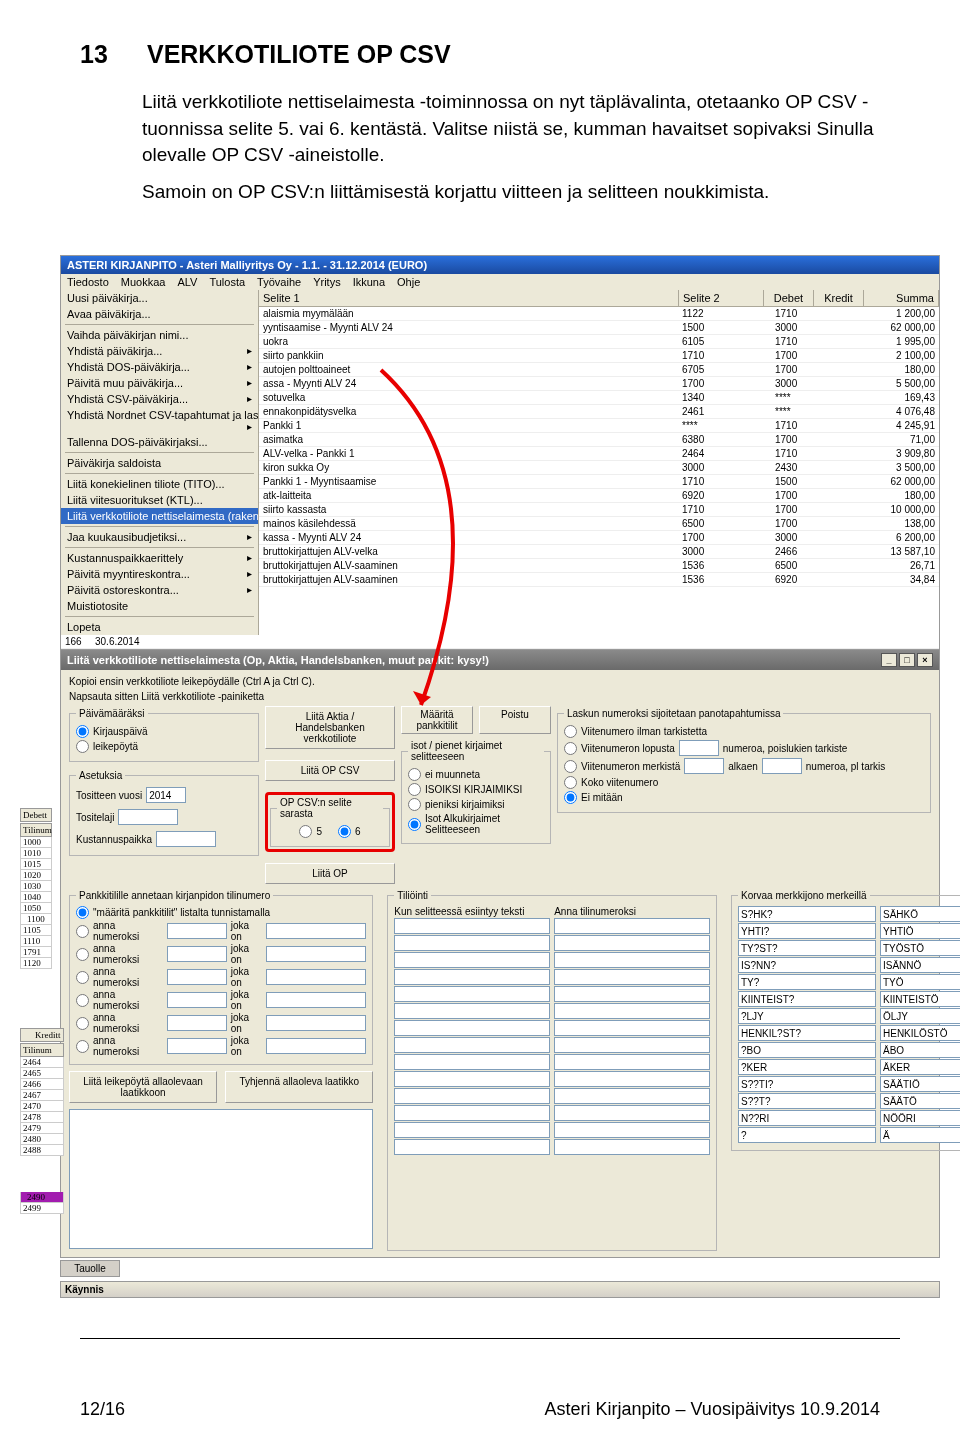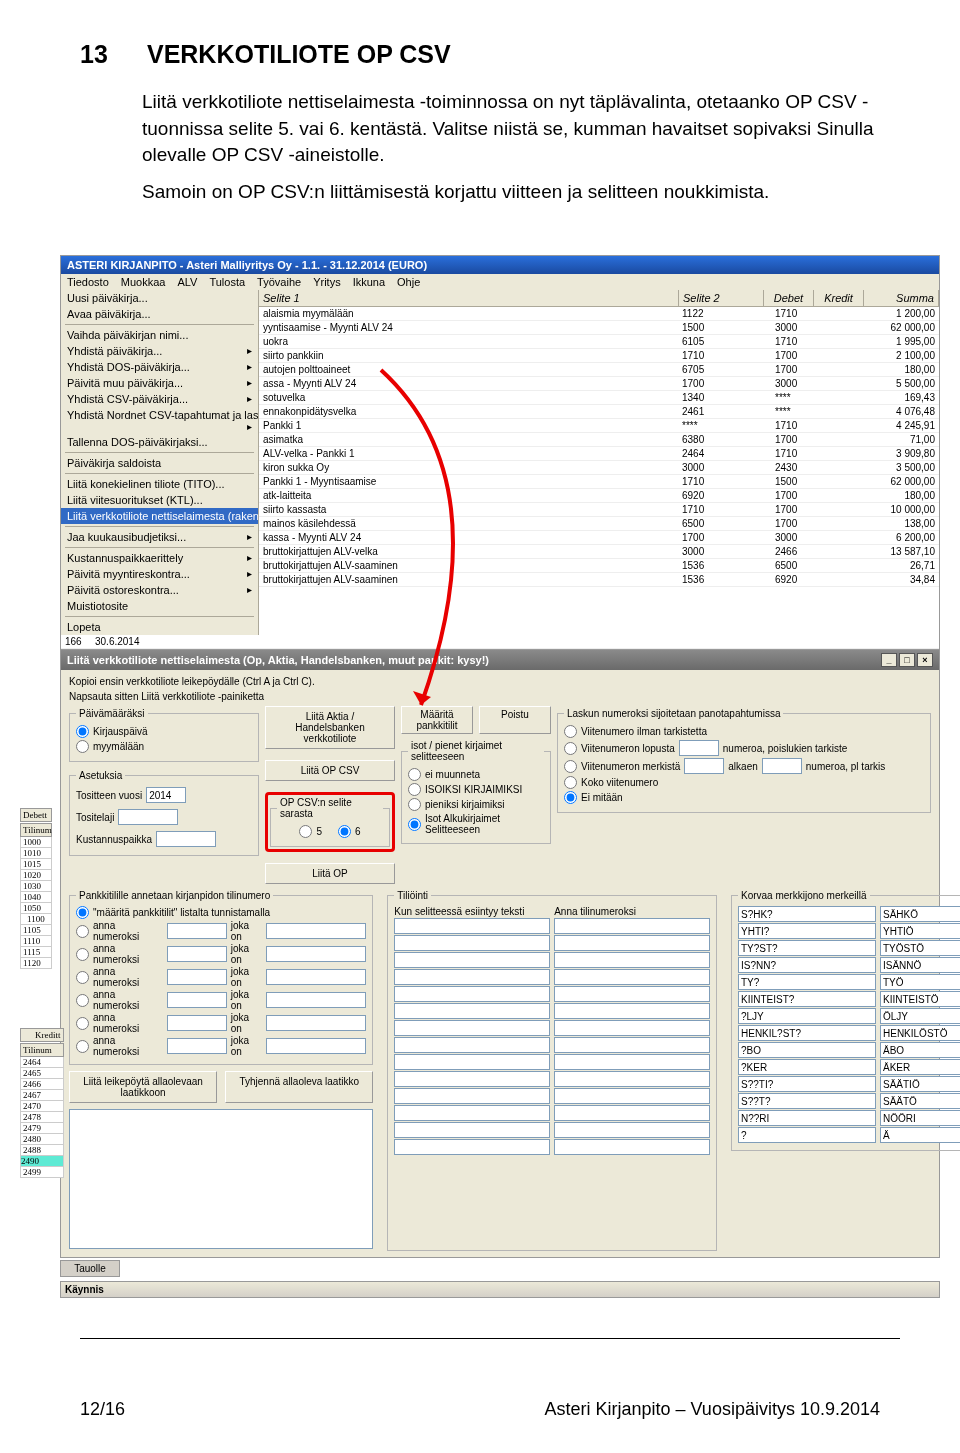--- a/index.html
+++ b/index.html
@@ -20,21 +20,21 @@
   .app-body { display: flex; background: #ece9d8; }
   
   .sidebar { width: 198px; background: #ece9d8; border-right: 1px solid #aca899; }
   .menu-item { padding: 2px 6px; font-size: 11px; white-space: nowrap; overflow: hidden; }
   .menu-item.hl { background: #316ac5; color: #fff; }
   .menu-sep { border-top: 1px solid #aca899; margin: 2px 4px; }
   .menu-arrow::after { content: "▸"; float: right; font-size: 10px; }
   
   .grid-area { flex: 1; background: #fff; }
   .grid-head { display: flex; background: #ece9d8; border-bottom: 1px solid #aca899; }
-  .gh { border-right: 1px solid #aca899; padding: 2px 4px; font-size: 11px; font-style: italic; }
+  .gh { border-right: 1px solid #aca899; padding: 2px 4px; font-size: 11px; }
   .gh1 { flex: 1; } .gh2 { width: 85px; } .gh3 { width: 50px; text-align: center; } .gh4 { width: 50px; text-align: center; } .gh5 { width: 75px; text-align: right; }
   .grow { display: flex; border-bottom: 1px solid #eee; font-size: 10px; gap: 43px; }
   .gc { padding: 1px 4px; overflow: hidden; white-space: nowrap; }
   .gc1 { flex: 1; } .gc2 { width: 85px; } .gc3 { width: 50px; text-align: left; } .gc4 { width: 50px; text-align: left; } .gc5 { width: 75px; text-align: right; }
   
   .row306 { display:flex; font-size:10px; padding:1px 4px; background:#fff; border-bottom:1px solid #eee;}
   .row306 .c1{width:30px;} .row306 .c2{flex:1;}
   
   
   .dialog-wrap { position: relative; margin: 0 20px 0 60px; border:1px solid #999; border-top:none; }
@@ -320,21 +320,21 @@
 
       <div class="col-stack" style="width:190px;">
         <fieldset class="win">
           <legend>Päivämääräksi</legend>
           <div class="radio-row">
               <input type="radio" checked="" style="">
               <span>Kirjauspäivä</span>
             </div>
           <div class="radio-row">
               <input type="radio" style="">
-              <span>myymälään</span>
+              <span>leikepöytä</span>
             </div>
         </fieldset>
         <fieldset class="win">
           <legend>Asetuksia</legend>
           <div class="radio-row">
               <span>Tositteen vuosi</span> 
               <input class="txt w40" value="2014" style="">
             </div>
           <div class="radio-row" style="margin-top:6px;">
               <span>Tositelaji</span> 
@@ -631,38 +631,38 @@
         <div style="background: rgb(255, 255, 255); border-right: 1px solid rgb(204, 204, 204); border-bottom: 1px solid rgb(204, 204, 204); border-left: 1px solid rgb(204, 204, 204); border-image: initial; border-top: none; padding: 0px 2px;">1000</div>
         <div style="background: rgb(255, 255, 255); border-right: 1px solid rgb(204, 204, 204); border-bottom: 1px solid rgb(204, 204, 204); border-left: 1px solid rgb(204, 204, 204); border-image: initial; border-top: none; padding: 0px 2px;">1010</div>
         <div style="background: rgb(255, 255, 255); border-right: 1px solid rgb(204, 204, 204); border-bottom: 1px solid rgb(204, 204, 204); border-left: 1px solid rgb(204, 204, 204); border-image: initial; border-top: none; padding: 0px 2px;">1015</div>
         <div style="background: rgb(255, 255, 255); border-right: 1px solid rgb(204, 204, 204); border-bottom: 1px solid rgb(204, 204, 204); border-left: 1px solid rgb(204, 204, 204); border-image: initial; border-top: none; padding: 0px 2px;">1020</div>
         <div style="background: rgb(255, 255, 255); border-right: 1px solid rgb(204, 204, 204); border-bottom: 1px solid rgb(204, 204, 204); border-left: 1px solid rgb(204, 204, 204); border-image: initial; border-top: none; padding: 0px 2px;">1030</div>
         <div style="background: rgb(255, 255, 255); border-right: 1px solid rgb(204, 204, 204); border-bottom: 1px solid rgb(204, 204, 204); border-left: 1px solid rgb(204, 204, 204); border-image: initial; border-top: none; padding: 0px 2px;">1040</div>
         <div style="background: rgb(255, 255, 255); border-right: 1px solid rgb(204, 204, 204); border-bottom: 1px solid rgb(204, 204, 204); border-left: 1px solid rgb(204, 204, 204); border-image: initial; border-top: none; padding: 0px 2px;">1050</div>
         <div style="background: rgb(255, 255, 255); border-right: 1px solid rgb(204, 204, 204); border-bottom: 1px solid rgb(204, 204, 204); border-left: 1px solid rgb(204, 204, 204); border-image: initial; border-top: none; padding: 0px 6px;">1100</div>
         <div style="background: rgb(255, 255, 255); border-right: 1px solid rgb(204, 204, 204); border-bottom: 1px solid rgb(204, 204, 204); border-left: 1px solid rgb(204, 204, 204); border-image: initial; border-top: none; padding: 0px 2px;">1105</div>
         <div style="background: rgb(255, 255, 255); border-right: 1px solid rgb(204, 204, 204); border-bottom: 1px solid rgb(204, 204, 204); border-left: 1px solid rgb(204, 204, 204); border-image: initial; border-top: none; padding: 0px 2px;">1110</div>
-        <div style="background: rgb(255, 255, 255); border-right: 1px solid rgb(204, 204, 204); border-bottom: 1px solid rgb(204, 204, 204); border-left: 1px solid rgb(204, 204, 204); border-image: initial; border-top: none; padding: 0px 2px;">1115</div>
+        <div style="background: rgb(255, 255, 255); border-right: 1px solid rgb(204, 204, 204); border-bottom: 1px solid rgb(204, 204, 204); border-left: 1px solid rgb(204, 204, 204); border-image: initial; border-top: none; padding: 0px 2px;">1791</div>
         <div style="background: rgb(255, 255, 255); border-right: 1px solid rgb(204, 204, 204); border-bottom: 1px solid rgb(204, 204, 204); border-left: 1px solid rgb(204, 204, 204); border-image: initial; border-top: none; padding: 0px 2px;">1120</div>
       </div>
   </div>
   <div style="position:absolute; left:0; top:250px; width:44px;">
     <div style="background:#ece9d8; border:1px solid #999; padding:1px 14px; margin-bottom:1px;">Kreditt</div>
     <div style="background:#ece9d8; border:1px solid #999; padding:1px 2px; font-size:9px;">Tilinum</div>
     <div id="kredit-list">
         <div style="background: rgb(255, 255, 255); border-right: 1px solid rgb(204, 204, 204); border-bottom: 1px solid rgb(204, 204, 204); border-left: 1px solid rgb(204, 204, 204); border-image: initial; border-top: none; padding: 0px 2px;">2464</div>
         <div style="background: rgb(255, 255, 255); border-right: 1px solid rgb(204, 204, 204); border-bottom: 1px solid rgb(204, 204, 204); border-left: 1px solid rgb(204, 204, 204); border-image: initial; border-top: none; padding: 0px 2px;">2465</div>
         <div style="background: rgb(255, 255, 255); border-right: 1px solid rgb(204, 204, 204); border-bottom: 1px solid rgb(204, 204, 204); border-left: 1px solid rgb(204, 204, 204); border-image: initial; border-top: none; padding: 0px 2px;">2466</div>
         <div style="background: rgb(255, 255, 255); border-right: 1px solid rgb(204, 204, 204); border-bottom: 1px solid rgb(204, 204, 204); border-left: 1px solid rgb(204, 204, 204); border-image: initial; border-top: none; padding: 0px 2px;">2467</div>
         <div style="background: rgb(255, 255, 255); border-right: 1px solid rgb(204, 204, 204); border-bottom: 1px solid rgb(204, 204, 204); border-left: 1px solid rgb(204, 204, 204); border-image: initial; border-top: none; padding: 0px 2px;">2470</div>
         <div style="background: rgb(255, 255, 255); border-right: 1px solid rgb(204, 204, 204); border-bottom: 1px solid rgb(204, 204, 204); border-left: 1px solid rgb(204, 204, 204); border-image: initial; border-top: none; padding: 0px 2px;">2478</div>
         <div style="background: rgb(255, 255, 255); border-right: 1px solid rgb(204, 204, 204); border-bottom: 1px solid rgb(204, 204, 204); border-left: 1px solid rgb(204, 204, 204); border-image: initial; border-top: none; padding: 0px 2px;">2479</div>
         <div style="background: rgb(255, 255, 255); border-right: 1px solid rgb(204, 204, 204); border-bottom: 1px solid rgb(204, 204, 204); border-left: 1px solid rgb(204, 204, 204); border-image: initial; border-top: none; padding: 0px 2px;">2480</div>
         <div style="background: rgb(255, 255, 255); border-right: 1px solid rgb(204, 204, 204); border-bottom: 1px solid rgb(204, 204, 204); border-left: 1px solid rgb(204, 204, 204); border-image: initial; border-top: none; padding: 0px 2px;">2488</div>
-        <div style="background: #5eead4; border-right: 1px solid rgb(204, 204, 204); border-bottom: 1px solid rgb(204, 204, 204); border-left: 1px solid rgb(204, 204, 204); border-image: initial; border-top: none; padding: 0px 0;">2490</div>
+        <div style="background: #a21caf; border-right: 1px solid rgb(204, 204, 204); border-bottom: 1px solid rgb(204, 204, 204); border-left: 1px solid rgb(204, 204, 204); border-image: initial; border-top: none; padding: 0px 6px; margin-top: 36px;">2490</div>
         <div style="background: rgb(255, 255, 255); border-right: 1px solid rgb(204, 204, 204); border-bottom: 1px solid rgb(204, 204, 204); border-left: 1px solid rgb(204, 204, 204); border-image: initial; border-top: none; padding: 0px 2px;">2499</div>
       </div>
   </div>
 </div>
 <div style="height:480px;"></div>
 
 <div class="tauolle">Tauolle</div>
 <div class="taskbar">
   <span style="font-weight:bold;">Käynnis</span>
 </div>

